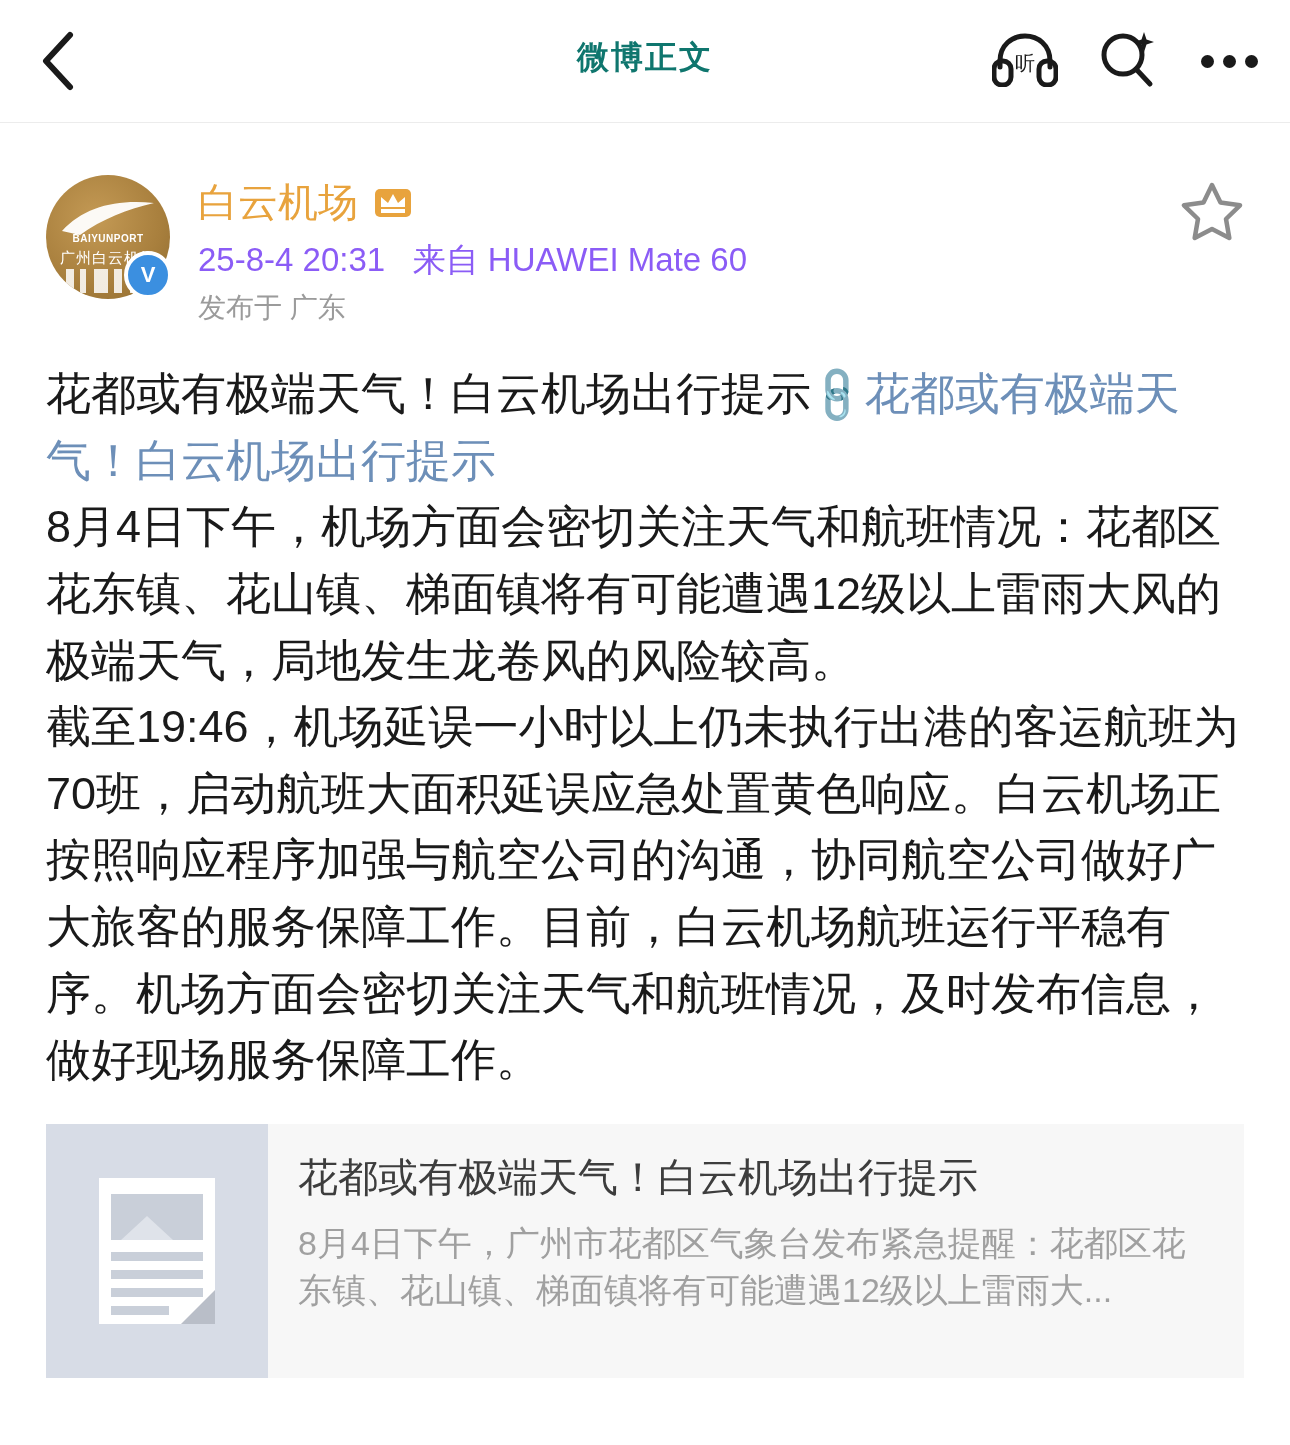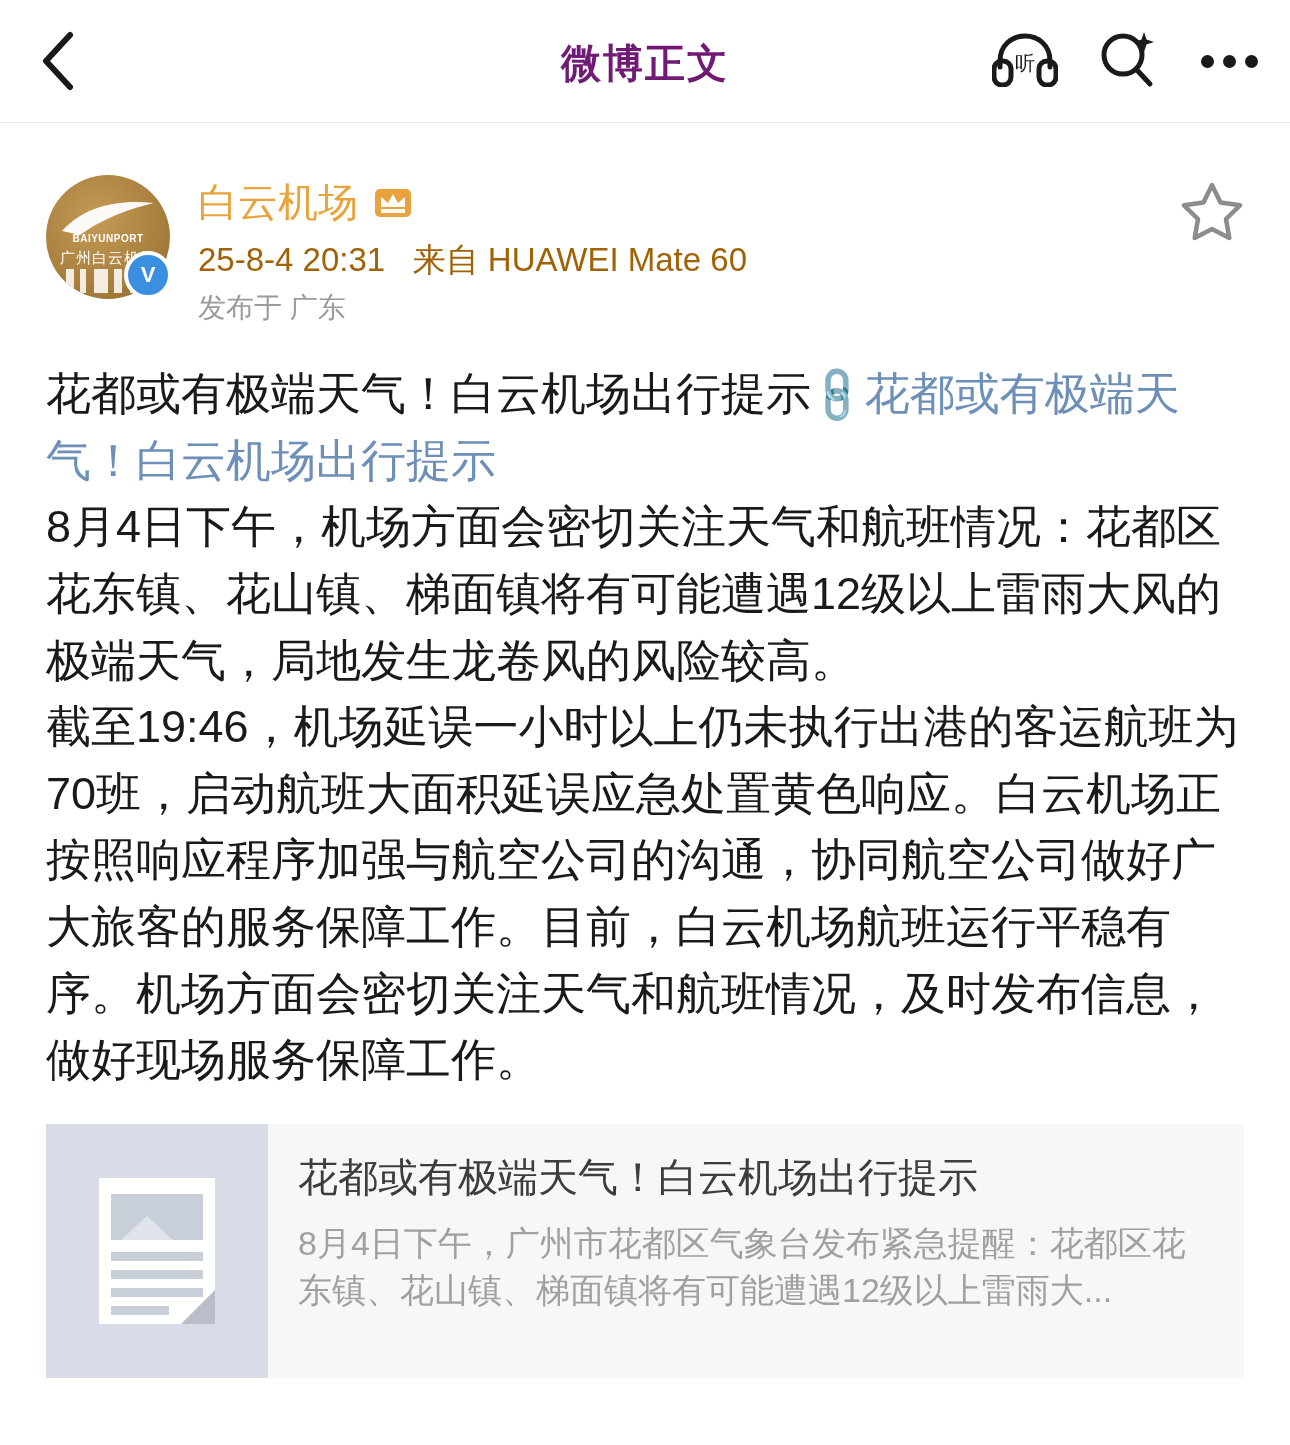--- a/index.html
+++ b/index.html
@@ -36,24 +36,24 @@
     cursor: pointer;
   }
   .back-btn svg { display: block; }
 
   .topbar-title {
     position: absolute;
     left: 50%;
     transform: translateX(-50%);
     top: 50%;
     margin-top: -25px;
-    font-size: 40px;
+    font-size: 32px;
     font-weight: bold;
     letter-spacing: 2px;
-    color: #701a75;
+    color: #0f766e;
     white-space: nowrap;
   }
 
   .topbar-actions {
     position: absolute;
     right: 28px;
     top: 50%;
     transform: translateY(-50%);
     display: flex;
     align-items: center;
@@ -188,21 +188,21 @@
     text-align: center;
   }
   .crown-badge {
     width: 42px;
     height: 38px;
     position: relative;
     display: inline-block;
   }
   .meta-line {
     font-size: 33px;
-    color: #a16207;
+    color: #8b5cf6;
     margin-top: 14px;
     line-height: 1.25;
     white-space: nowrap;
   }
   .meta-line2 {
     font-size: 28px;
     color: #9b9b9b;
     margin-top: 10px;
     line-height: 1.25;
   }

